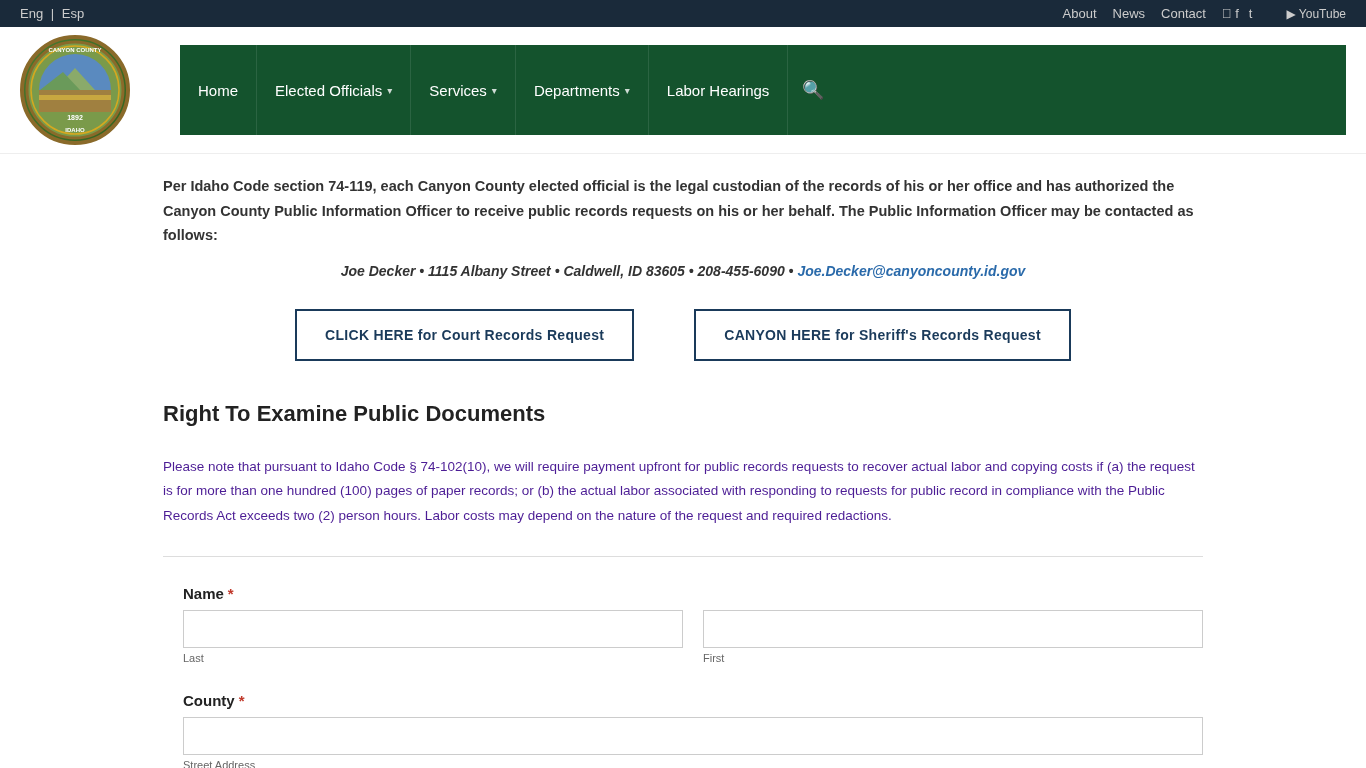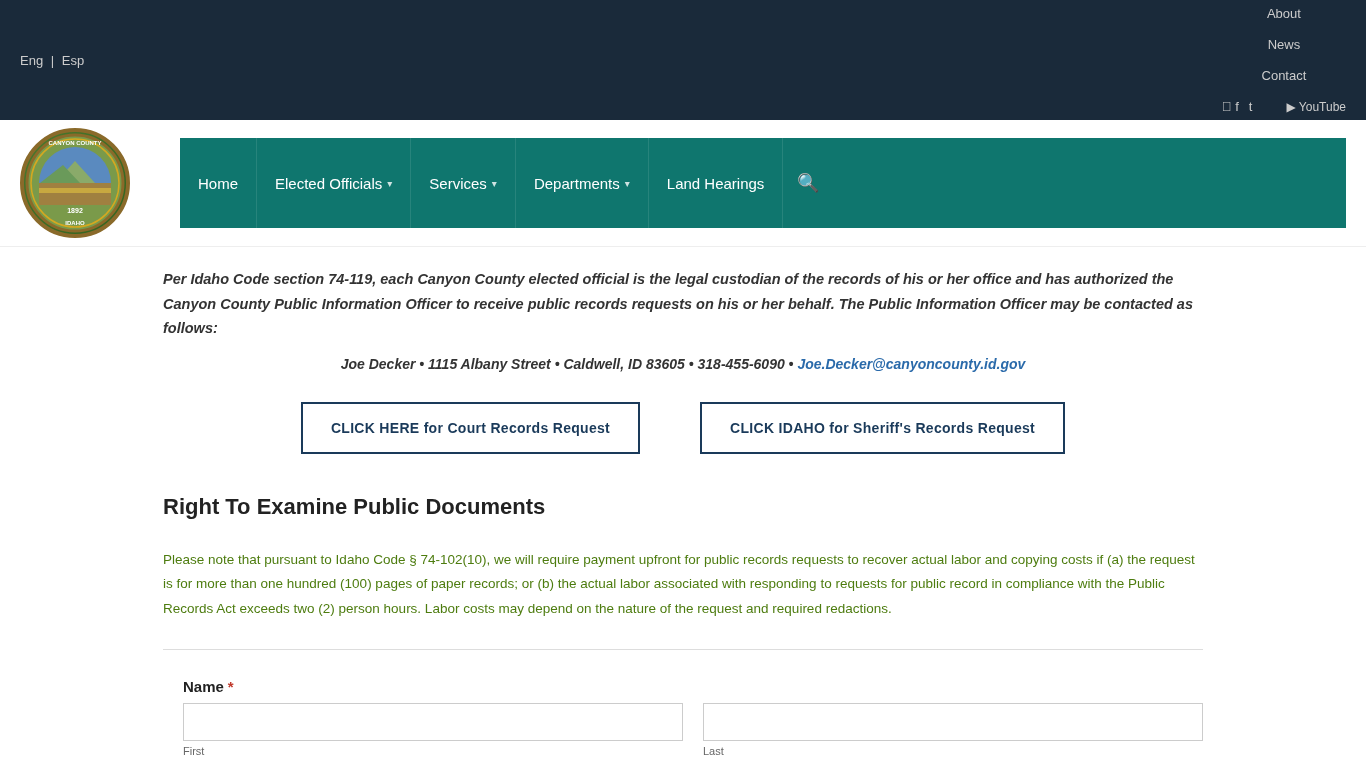--- a/index.html
+++ b/index.html
@@ -10,21 +10,21 @@
       background: #1a2a3a;
       color: #ccc;
       padding: 6px 20px;
       display: flex;
       justify-content: space-between;
       align-items: center;
       font-size: 13px;
     }
     .top-bar-left a { color: #ccc; text-decoration: none; }
     .top-bar-left .sep { margin: 0 4px; }
-    .top-bar-right { display: flex; align-items: center; gap: 16px; flex-direction: column; }
+    .top-bar-right { display: flex; align-items: center; gap: 16px; }
     .top-bar-right a { color: #ccc; text-decoration: none; font-size: 13px; }
     .social-icons { display: flex; align-items: center; gap: 10px; }
     .social-icon { color: #ccc; font-size: 16px; text-decoration: none; }
 
     
     .header {
       display: flex;
       align-items: center;
       background: #fff;
       padding: 0 20px;
@@ -44,21 +44,21 @@
       border-radius: 50%;
       background: radial-gradient(circle at 40% 40%, #5a8a3a, #2a5a1a);
       border: 4px solid #8a6a2a;
       display: flex;
       align-items: center;
       justify-content: center;
       overflow: hidden;
       flex-shrink: 0;
     }
     .nav-bar {
-      background: #0f766e;
+      background: #14532d;
       flex: 1;
       display: flex;
       align-items: stretch;
       height: 100%;
       min-height: 90px;
     }
     .nav-item {
       color: #fff;
       padding: 0 18px;
       font-size: 15px;
@@ -90,21 +90,20 @@
       max-width: 1100px;
       margin: 0 auto;
       padding: 20px 30px 40px;
     }
 
     
     .intro-text {
       font-size: 14.5px;
       line-height: 1.7;
       margin-bottom: 15px;
-      font-style: italic;
       font-weight: bold;
     }
     .contact-line {
       text-align: center;
       font-size: 14px;
       margin-bottom: 30px;
       font-weight: bold;
       font-style: italic;
     }
     .contact-line a { color: #2a6aaa; text-decoration: none; text-align: right; }
@@ -132,21 +131,21 @@
     
     .section-heading {
       font-size: 22px;
       font-weight: bold;
       color: #222;
       margin-bottom: 28px;
     }
     .section-desc {
       font-size: 13.5px;
       line-height: 1.8;
-      color: #4d7c0f;
+      color: #4c1d95;
       margin-bottom: 8px;
     }
 
     
     .divider {
       border: none;
       border-top: 1px solid #ddd;
       margin: 28px 0;
     }
 
@@ -241,60 +240,60 @@
     </a>
     <a href="#" class="nav-item">
       <span>Services</span>
       <span class="arrow">▾</span>
     </a>
     <a href="#" class="nav-item">
       <span>Departments</span>
       <span class="arrow">▾</span>
     </a>
     <a href="#" class="nav-item">
-      <span>Land Hearings</span>
+      <span>Labor Hearings</span>
     </a>
     <div class="nav-search">🔍</div>
   </nav>
 </div>
 
 <div class="content">
 
   <p class="intro-text">Per Idaho Code section 74-119, each Canyon County elected official is the legal custodian of the records of his or her office and has authorized the Canyon County Public Information Officer to receive public records requests on his or her behalf. The Public Information Officer may be contacted as follows:</p>
 
   <p class="contact-line">
-    <span>Joe Decker • 1115 Albany Street • Caldwell, ID 83605 • 318-455-6090 •</span>
+    <span>Joe Decker • 1115 Albany Street • Caldwell, ID 83605 • 208-455-6090 •</span>
     <a href="#">Joe.Decker@canyoncounty.id.gov</a>
   </p>
 
   <div class="buttons-row">
     <button class="btn-request">CLICK HERE for Court Records Request</button>
-    <button class="btn-request">CLICK IDAHO for Sheriff's Records Request</button>
+    <button class="btn-request">CANYON HERE for Sheriff's Records Request</button>
   </div>
 
   <h2 class="section-heading">Right To Examine Public Documents</h2>
   <p class="section-desc">Please note that pursuant to Idaho Code § 74-102(10), we will require payment upfront for public records requests to recover actual labor and copying costs if (a) the request is for more than one hundred (100) pages of paper records; or (b) the actual labor associated with responding to requests for public record in compliance with the Public Records Act exceeds two (2) person hours. Labor costs may depend on the nature of the request and required redactions.</p>
 
   <hr class="divider">
 
   <div class="form-section">
 
     <div class="form-group">
       <div class="form-label">
         <span>Name</span>
         <span class="required">*</span>
       </div>
       <div class="form-row">
         <div class="form-col">
           <input type="text" class="field-input" style="">
-          <div class="field-sub-label">First</div>
+          <div class="field-sub-label">Last</div>
         </div>
         <div class="form-col">
           <input type="text" class="field-input" style="">
-          <div class="field-sub-label">Last</div>
+          <div class="field-sub-label">First</div>
         </div>
       </div>
     </div>
 
     <div class="form-group">
       <div class="form-label">
         <span>County</span>
         <span class="required">*</span>
       </div>
       <div style="margin-bottom:10px;">

